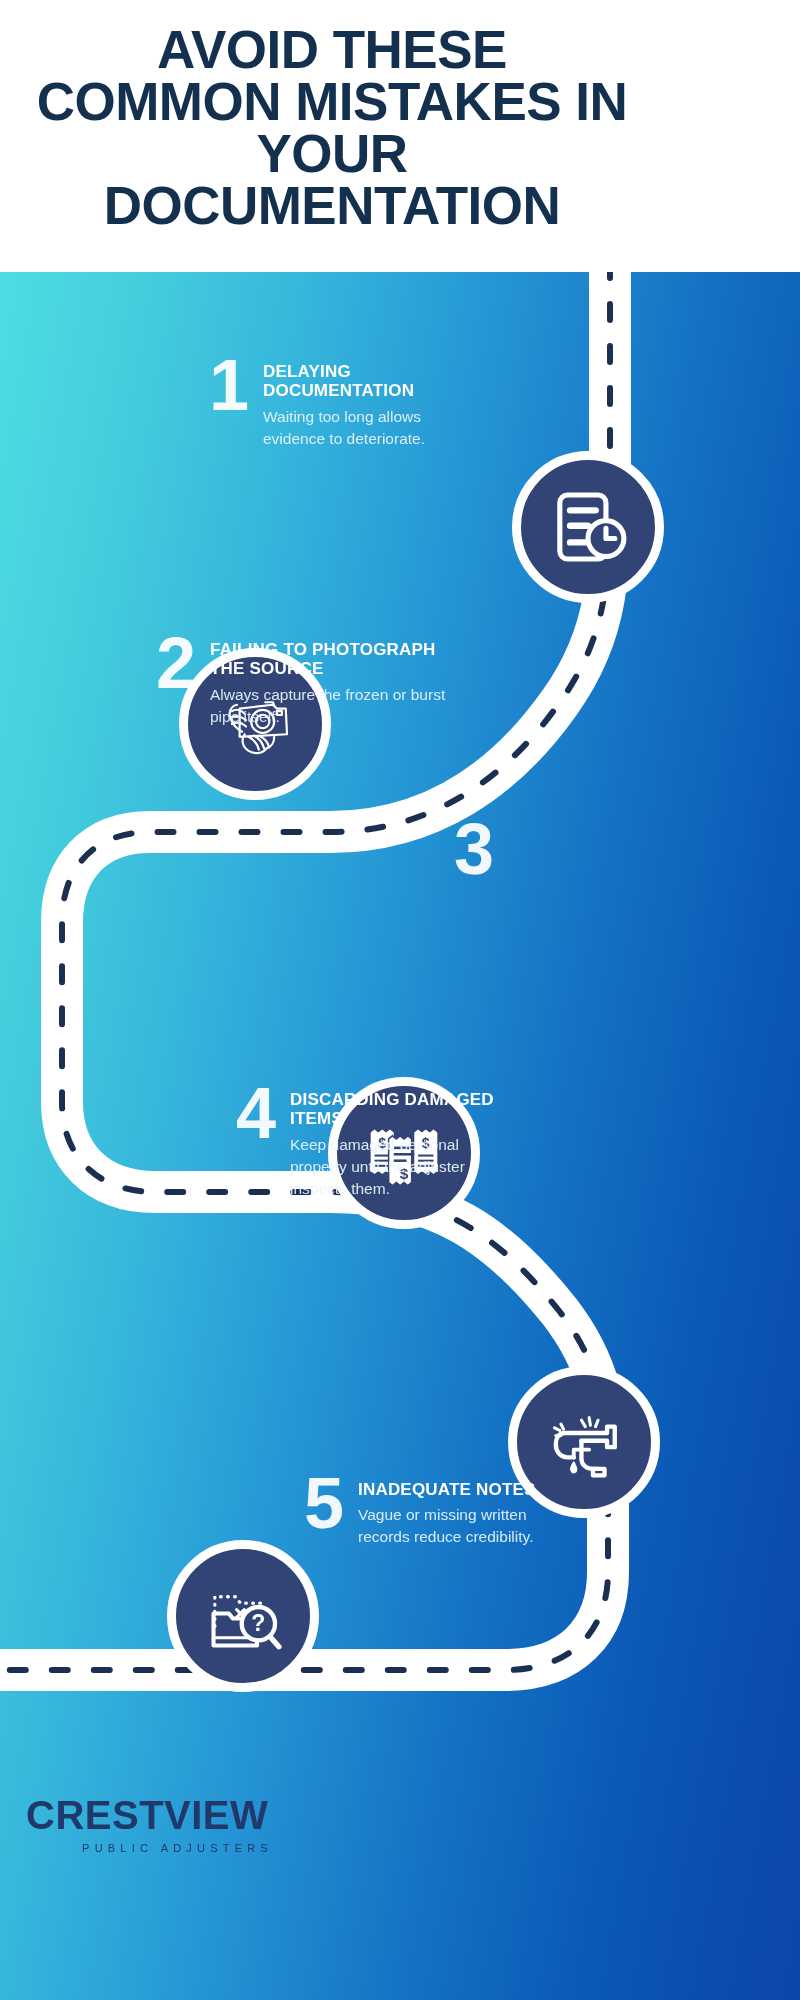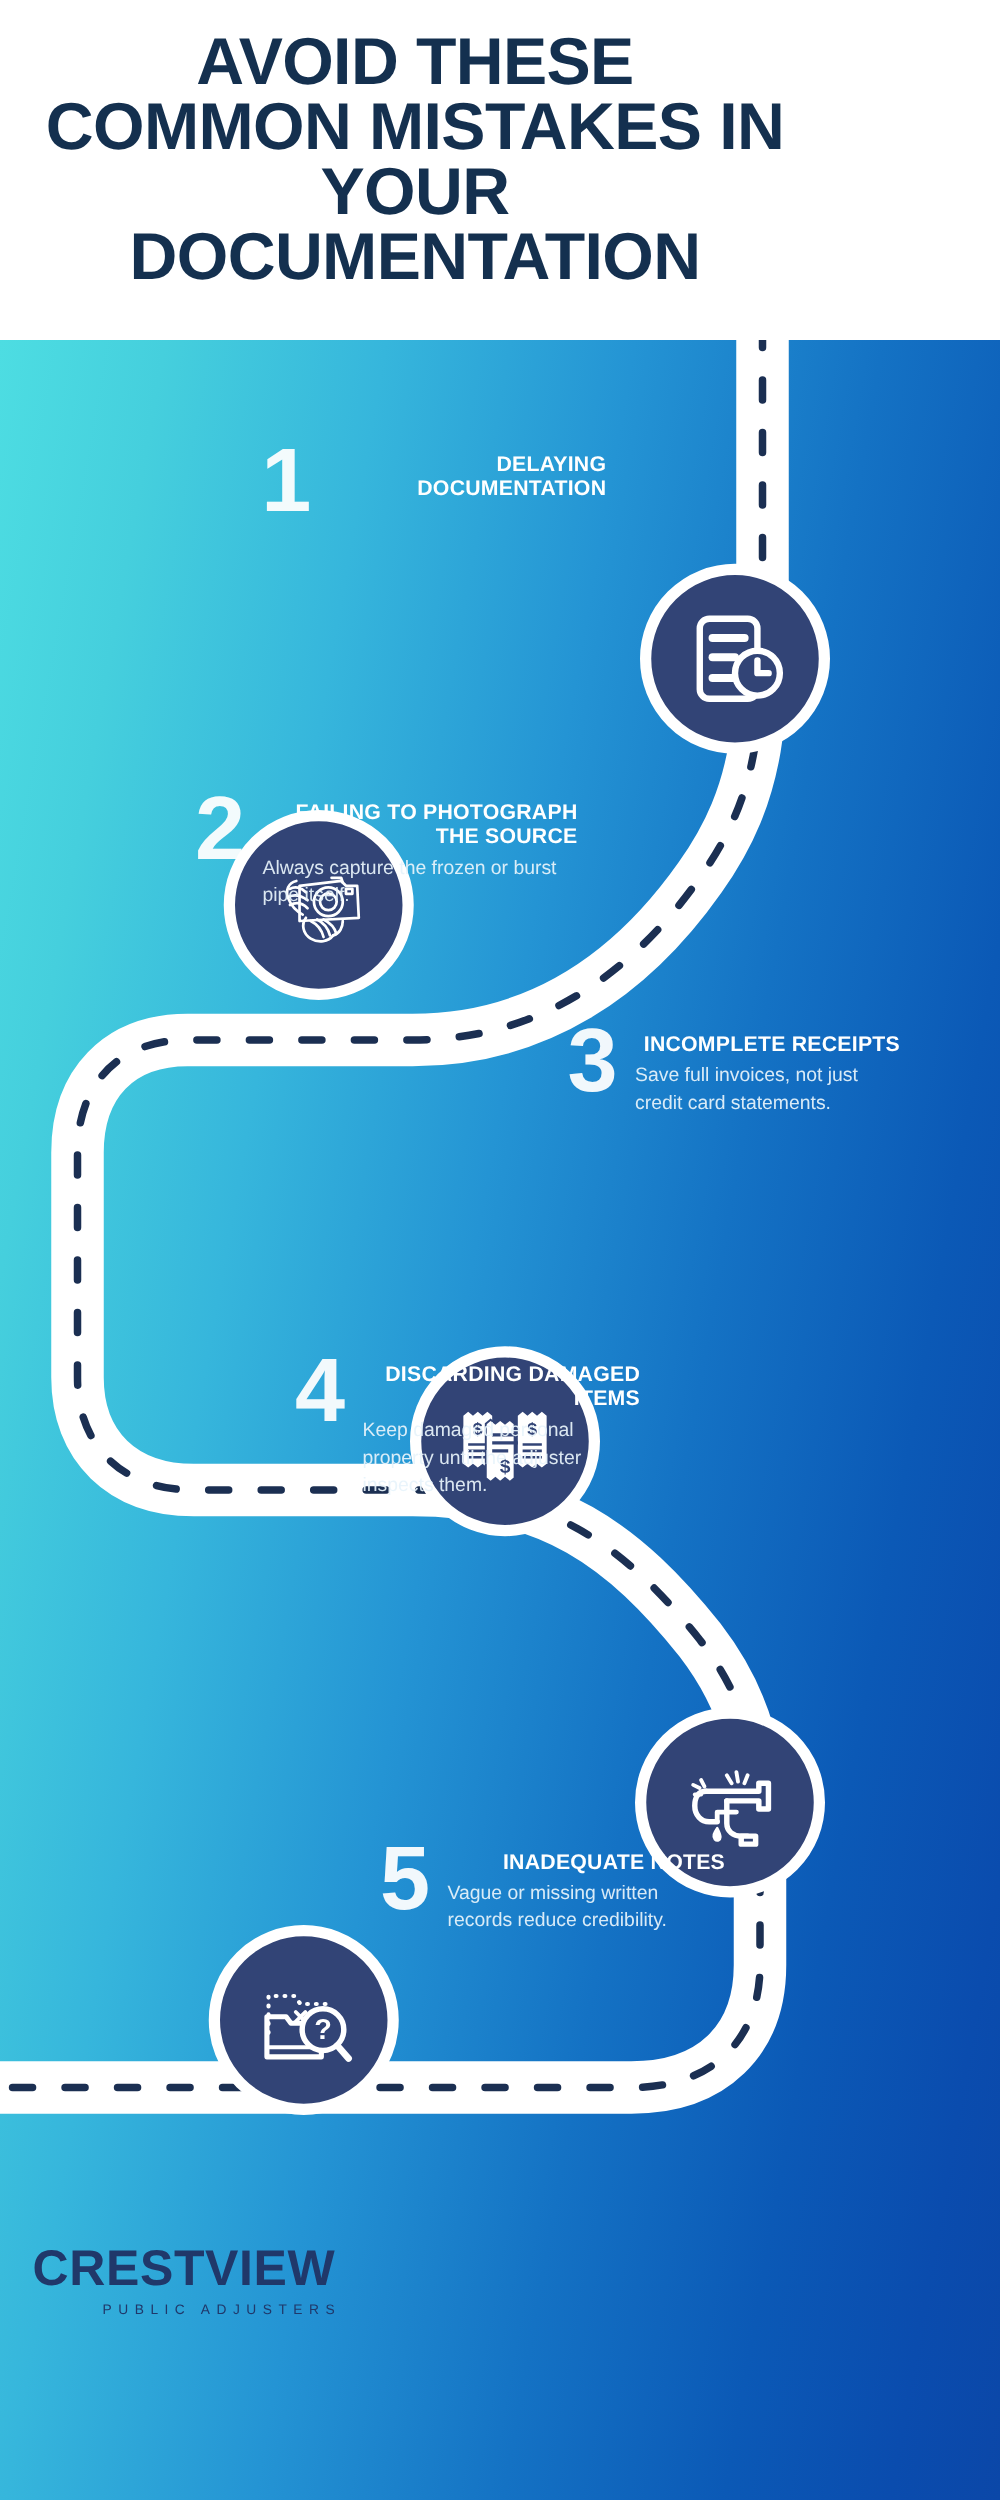--- a/index.html
+++ b/index.html
@@ -85,21 +85,20 @@
   .step .txt { flex:1 1 auto; padding-top:6px; }
   .step .title {
     font-family:"Liberation Sans", sans-serif;
     font-weight:bold;
     font-size:17px;
     line-height:1.14;
     letter-spacing:0.2px;
     color:#ffffff;
     text-transform:uppercase;
     margin-bottom:5px;
-    text-align:right;
   }
   .step .desc {
     font-family:"Liberation Sans", sans-serif;
     font-weight:normal;
     font-size:15.5px;
     line-height:1.42;
     color:#e8f4fb;
     opacity:0.93;
   }
 
@@ -307,37 +306,34 @@
         <circle cx="44" cy="38" r="13" fill="#324476" stroke="#ffffff" stroke-width="3.4"></circle>
         <line x1="53" y1="48" x2="60" y2="56" stroke="#ffffff" stroke-width="4.2" stroke-linecap="round"></line>
         <text x="44" y="44" font-family="Liberation Sans, sans-serif" font-size="18" font-weight="bold" fill="#ffffff" text-anchor="middle">?</text>
       </svg>
     </div>
 
     <div class="step step-1">
       <div class="num">1</div>
       <div class="txt">
         <div class="title">DELAYING DOCUMENTATION</div>
+        <div class="desc">Waiting too long allows evidence to deteriorate.</div>
       </div>
     </div>
 
     <div class="step step-2">
       <div class="num">2</div>
       <div class="txt">
         <div class="title">FAILING TO PHOTOGRAPH THE SOURCE</div>
         <div class="desc">Always capture the frozen or burst pipe itself.</div>
       </div>
     </div>
 
     <div class="step step-3">
       <div class="num">3</div>
-      <div class="txt">
-        <div class="title">INCOMPLETE RECEIPTS</div>
-        <div class="desc">Save full invoices, not just credit card statements.</div>
-      </div>
     </div>
 
     <div class="step step-4">
       <div class="num">4</div>
       <div class="txt">
         <div class="title">DISCARDING DAMAGED ITEMS</div>
         <div class="desc">Keep damaged personal property until the adjuster inspects them.</div>
       </div>
     </div>
 

